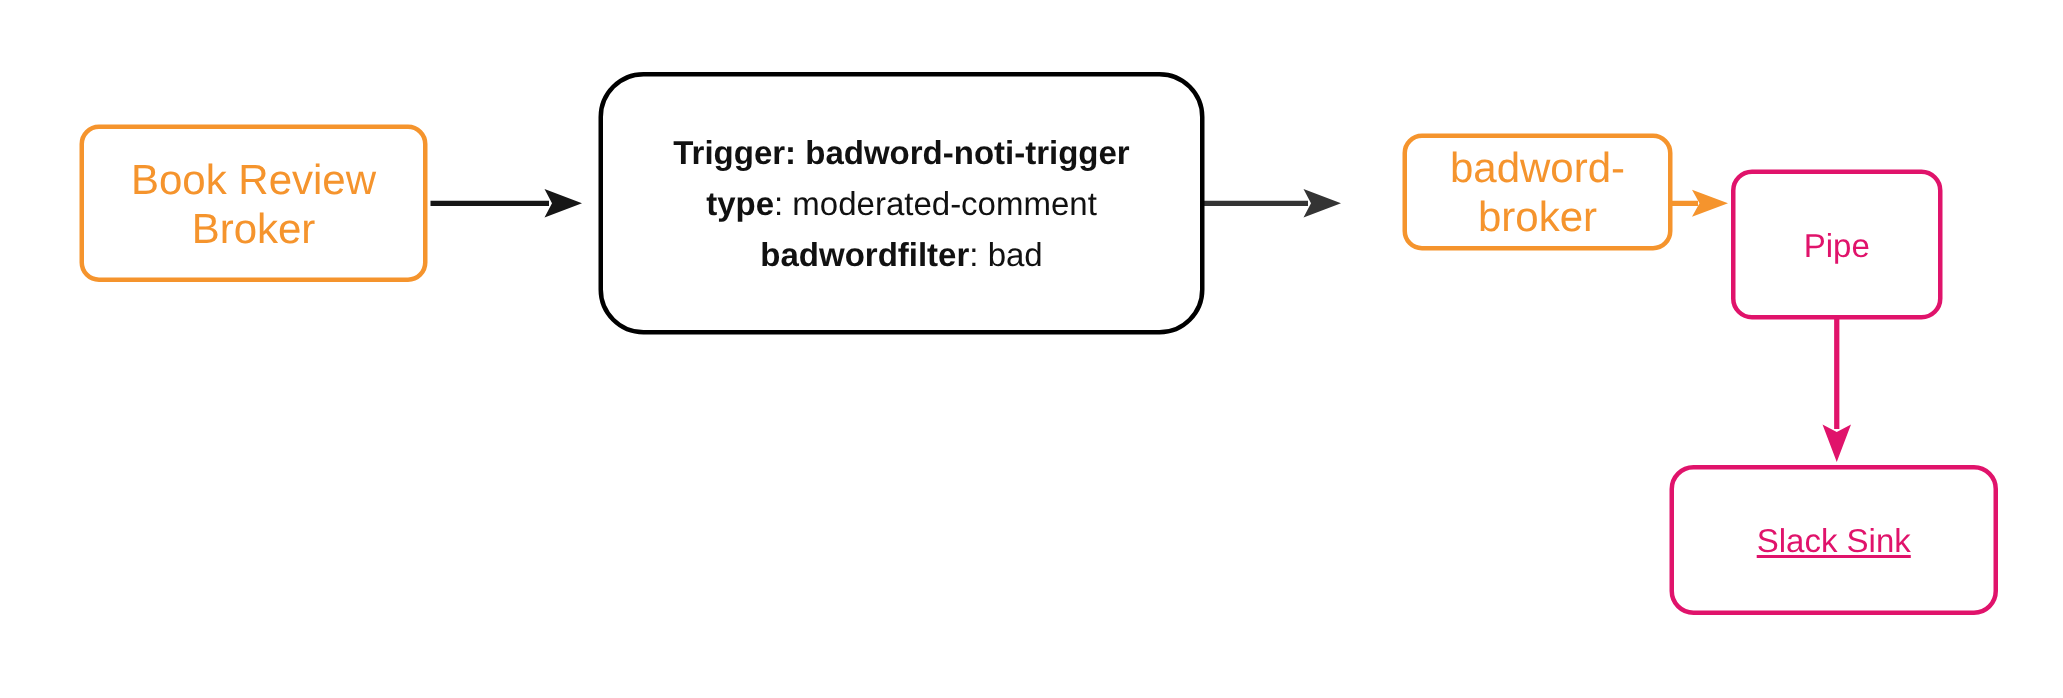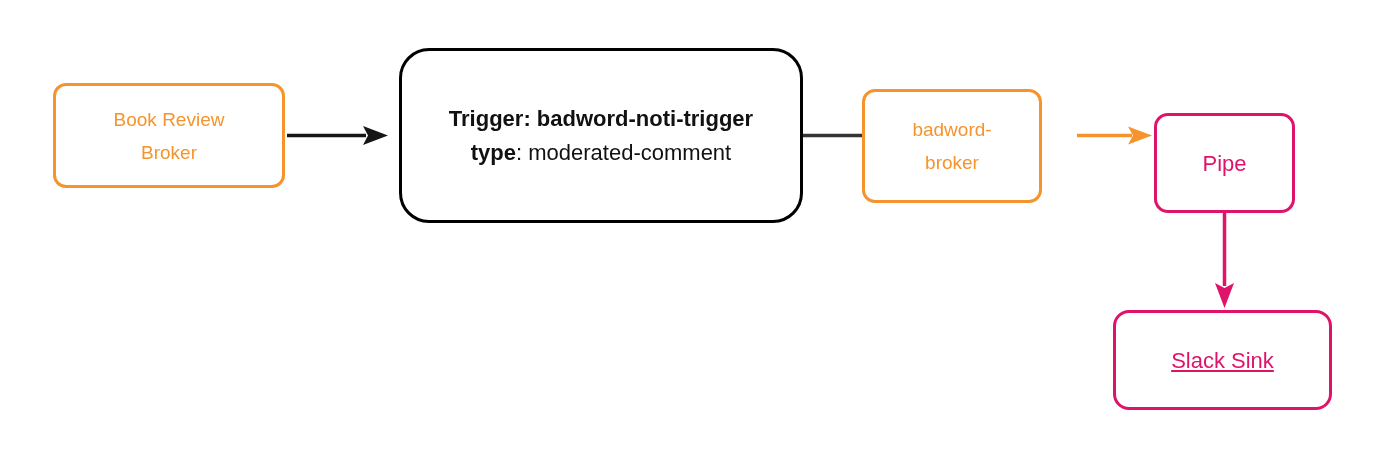--- a/index.html
+++ b/index.html
@@ -31,42 +31,42 @@
     align-items: center;
     justify-content: center;
     text-align: center;
     background: #ffffff;
   }
   .node .line { display: block; }
 
   .node-orange {
     border: 3.5px solid var(--orange);
     color: var(--orange);
-    font-size: 19px;
+    font-size: 28px;
     line-height: 33px;
     border-radius: 13px;
   }
   .node-pink {
     border: 3.5px solid var(--pink);
     color: var(--pink);
     font-size: 22px;
     line-height: 33px;
   }
   .node-black {
     border: 3.5px solid var(--box-black);
     color: #111111;
     font-size: 22px;
     line-height: 34px;
     border-radius: 30px;
   }
   .node-black .key { font-weight: 700; }
 
   #node-book-review-broker { left: 53px;  top: 83px;  width: 232px; height: 105px; }
   #node-trigger            { left: 387px; top: 48px;  width: 404px; height: 175px; margin-left: 12px; }
-  #node-badword-broker     { left: 862px; top: 89px;  width: 180px; height: 114px;  }
+  #node-badword-broker     { left: 935px; top: 89px;  width: 180px; height: 78px;  }
   #node-pipe               { left: 1154px;top: 85px;  width: 141px; height: 100px; border-radius: 14px; margin-top: 28px; }
   #node-slack-sink         { left: 1113px;top: 310px; width: 219px; height: 100px; border-radius: 16px; text-decoration: underline; }
 
   .stroke-ink   { stroke: var(--ink); }
   .fill-ink     { fill: var(--ink); }
   .stroke-dark  { stroke: var(--arrow-dark); }
   .fill-dark    { fill: var(--arrow-dark); }
   .stroke-orange{ stroke: var(--orange); }
   .fill-orange  { fill: var(--orange); }
   .stroke-pink  { stroke: var(--pink); }
@@ -102,20 +102,21 @@
   </svg>
 
   <div class="node node-orange" id="node-book-review-broker">
     <span class="line">Book Review</span>
     <span class="line">Broker</span>
   </div>
 
   <div class="node node-black" id="node-trigger">
     <span class="line key">Trigger: badword-noti-trigger</span>
     <span class="line"><b class="key">type</b><span>: moderated-comment</span></span>
+    <span class="line"><b class="key">badwordfilter</b><span>: bad</span></span>
   </div>
 
   <div class="node node-orange" id="node-badword-broker">
     <span class="line">badword-</span>
     <span class="line">broker</span>
   </div>
 
   <div class="node node-pink" id="node-pipe">
     <span class="line">Pipe</span>
   </div>

